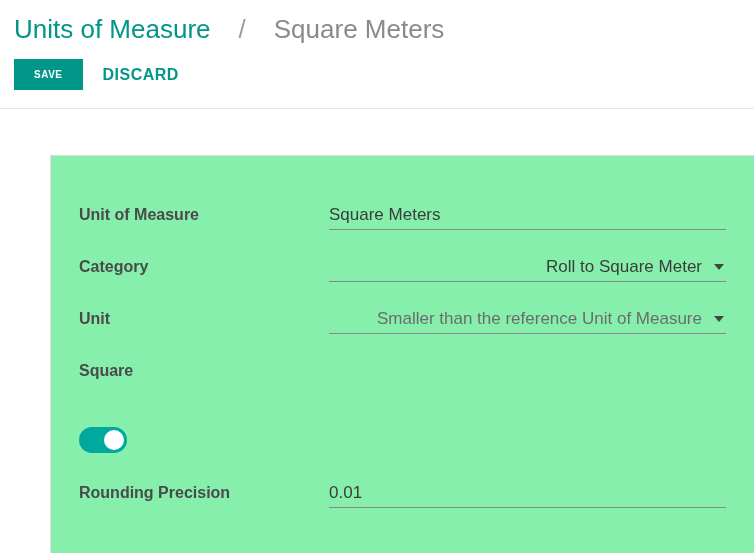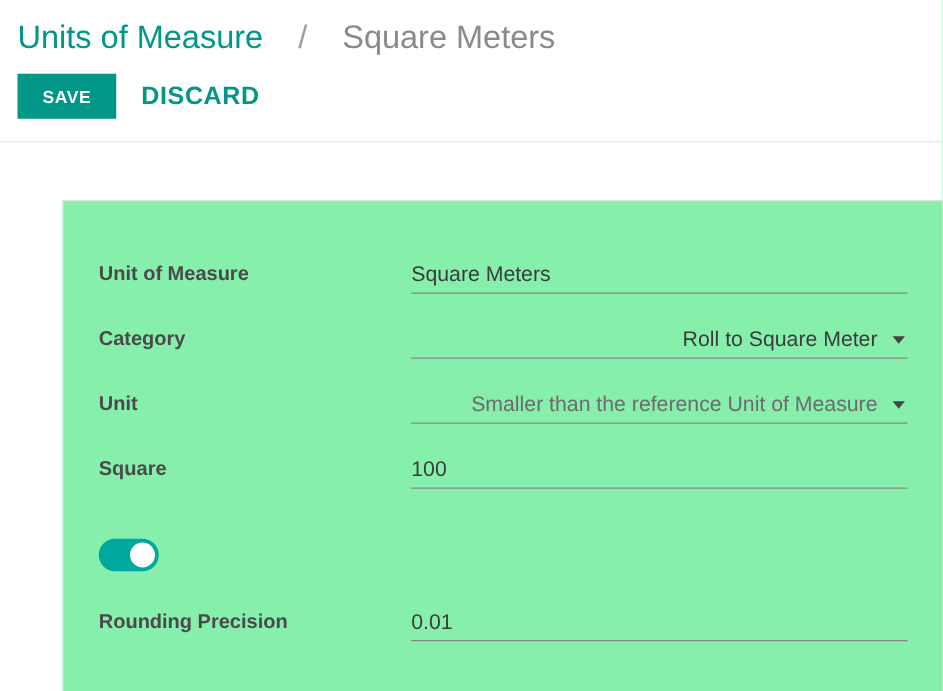--- a/index.html
+++ b/index.html
@@ -27,32 +27,32 @@
     display: flex;
     align-items: center;
     gap: 20px;
     padding-bottom: 18px;
   }
   .btn-primary {
     background: #009688;
     color: #ffffff;
     border: none;
     padding: 10px 20px;
-    font-size: 14px;
+    font-size: 10px;
     font-weight: 600;
     letter-spacing: 0.5px;
     cursor: pointer;
     text-transform: uppercase;
     font-family: inherit;
   }
   .btn-link {
     background: none;
     border: none;
     color: #009688;
-    font-size: 20px;
+    font-size: 16px;
     font-weight: 600;
     letter-spacing: 0.5px;
     cursor: pointer;
     text-transform: uppercase;
     font-family: inherit;
   }
   .header-rule {
     border: none;
     border-bottom: 1px solid #e6e6e6;
   }
@@ -176,23 +176,20 @@
     <div class="form-row">
       <div class="form-label">Unit</div>
       <div class="form-field field-select">
         <div class="field-text muted">Smaller than the reference Unit of Measure</div>
         <span class="chevron"></span>
       </div>
     </div>
 
     <div class="form-row">
       <div class="form-label">Square</div>
-      <div class="form-field">
-        <input class="field-input" value="100" style="">
-      </div>
     </div>
 
     <div class="gap-row"></div>
 
     <div class="form-row">
       <div class="form-field">
         <div class="toggle">
           <div class="toggle-knob"></div>
         </div>
       </div>

